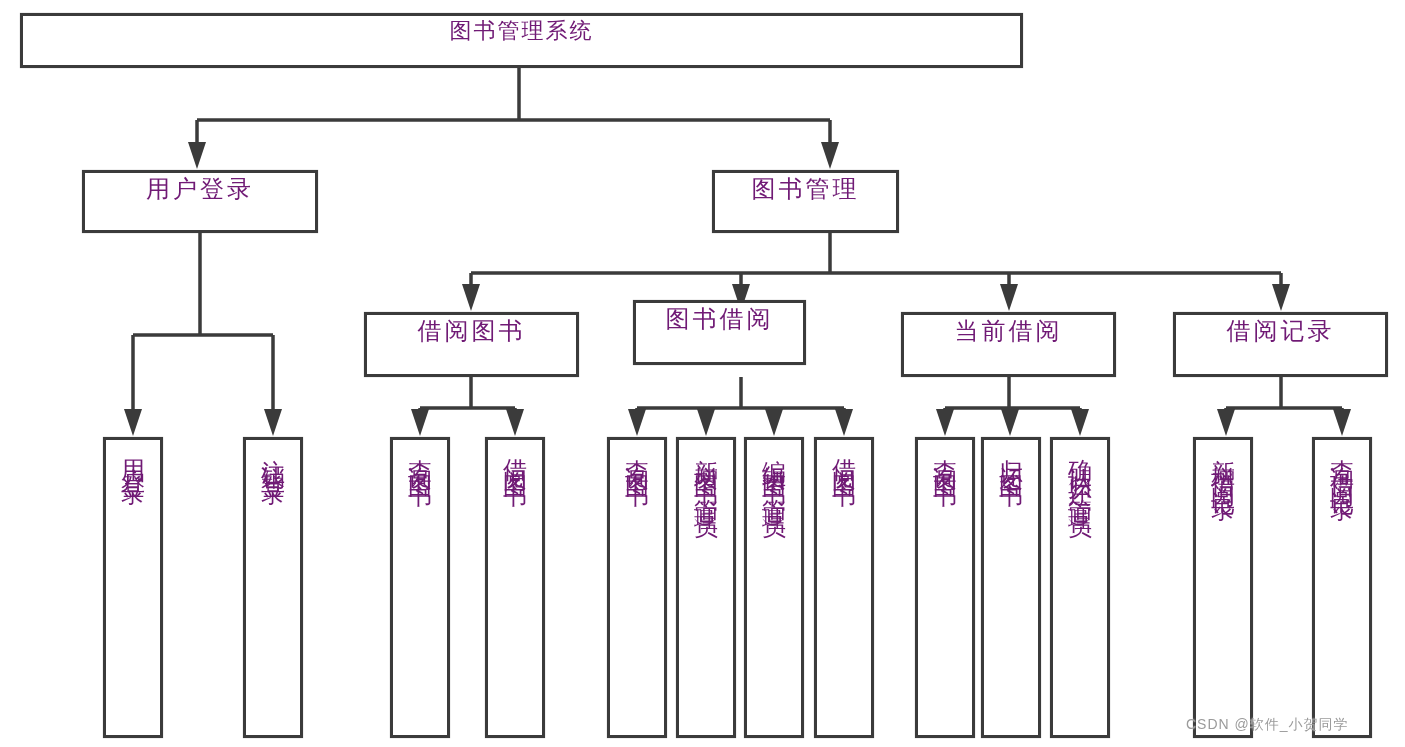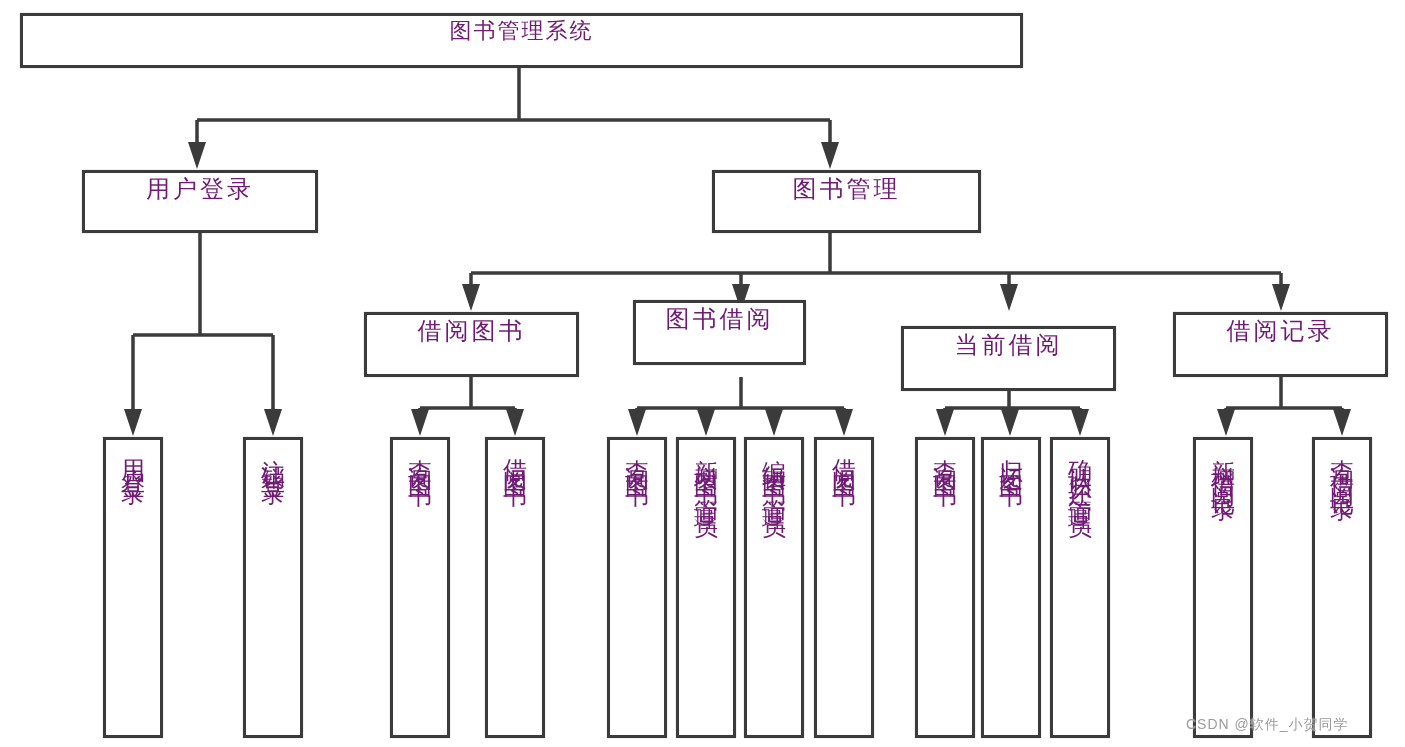--- a/index.html
+++ b/index.html
@@ -106,31 +106,31 @@
     </g>
   </svg>
 
   <div class="box box-root" style="left:20px; top:13px; width:1003px; height:55px;">
     <span>图书管理系统</span>
   </div>
 
   <div class="box box-h" style="left:82px; top:170px; width:236px; height:63px;">
     <span>用户登录</span>
   </div>
-  <div class="box box-h" style="left:712px; top:170px; width:269px; height:63px;">
+  <div class="box box-h" style="left:712px; top:170px; width:187px; height:63px;">
     <span>图书管理</span>
   </div>
 
   <div class="box box-h" style="left:364px; top:312px; width:215px; height:65px;">
     <span>借阅图书</span>
   </div>
   <div class="box box-h" style="left:633px; top:300px; width:173px; height:65px;">
     <span>图书借阅</span>
   </div>
-  <div class="box box-h" style="left:901px; top:312px; width:215px; height:65px;margin-top:14px;">
+  <div class="box box-h" style="left:901px; top:312px; width:215px; height:65px;">
     <span>当前借阅</span>
   </div>
   <div class="box box-h" style="left:1173px; top:312px; width:215px; height:65px;">
     <span>借阅记录</span>
   </div>
 
   <div class="box box-v" style="left:103px; top:437px; width:60px; height:301px;">
     <span>用户登录</span>
   </div>
   <div class="box box-v" style="left:243px; top:437px; width:60px; height:301px;">

